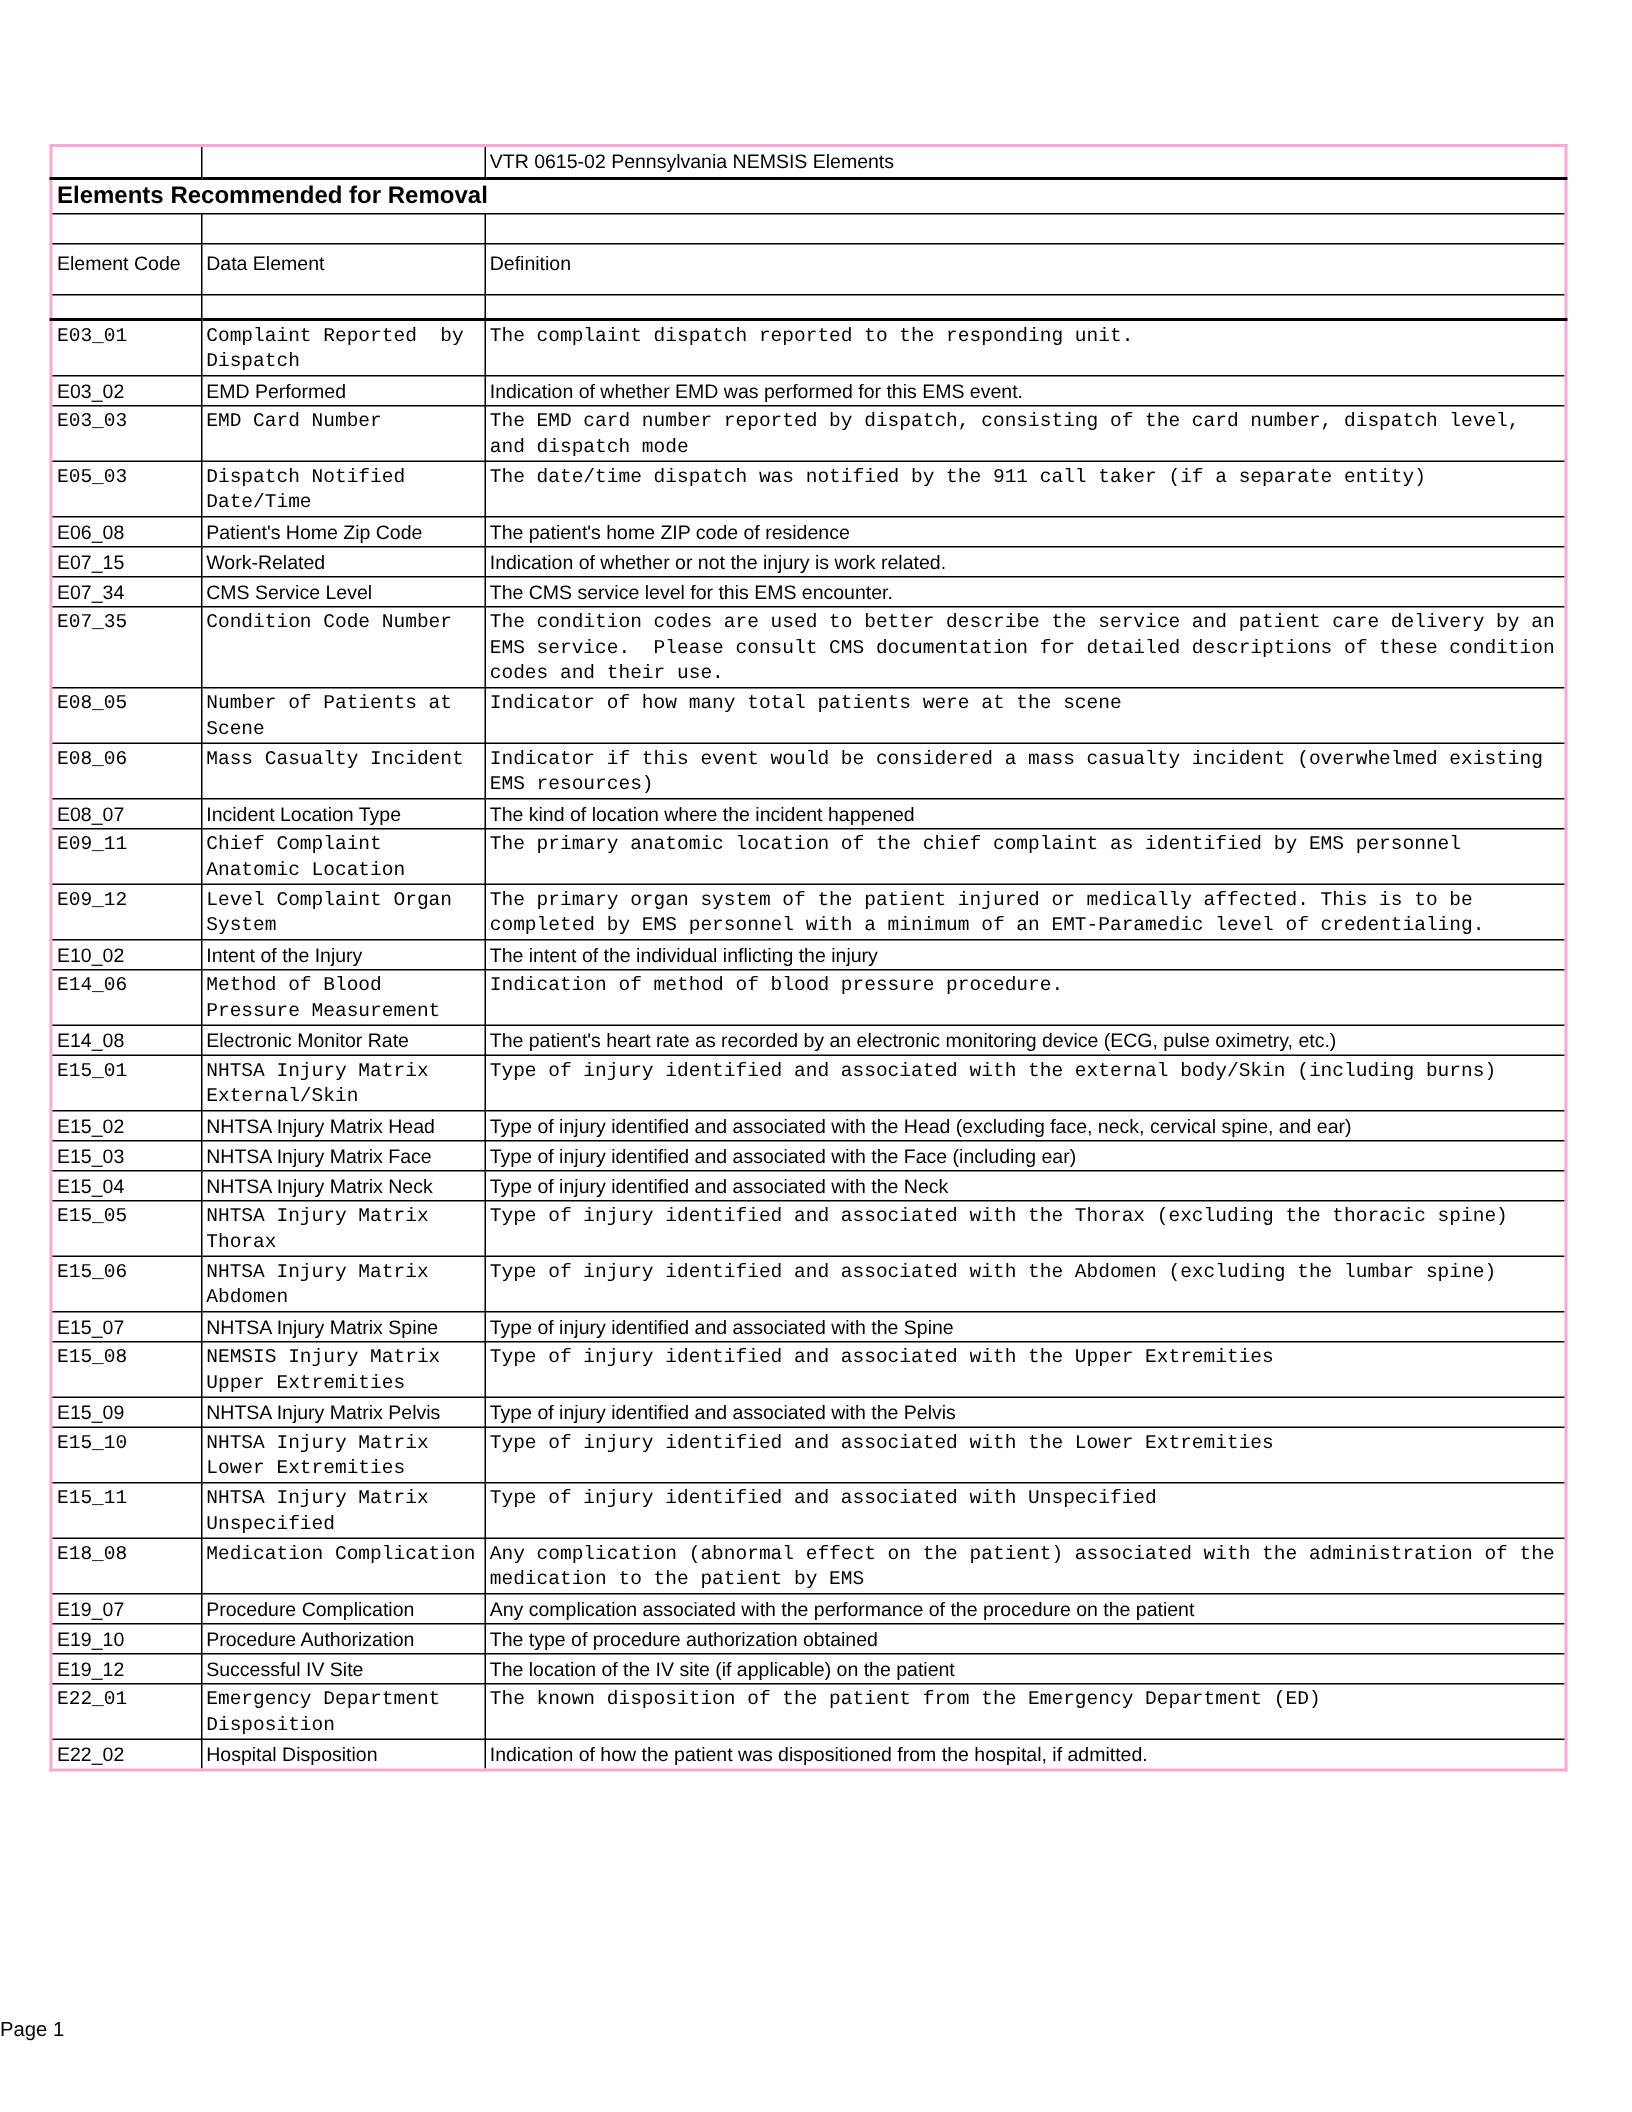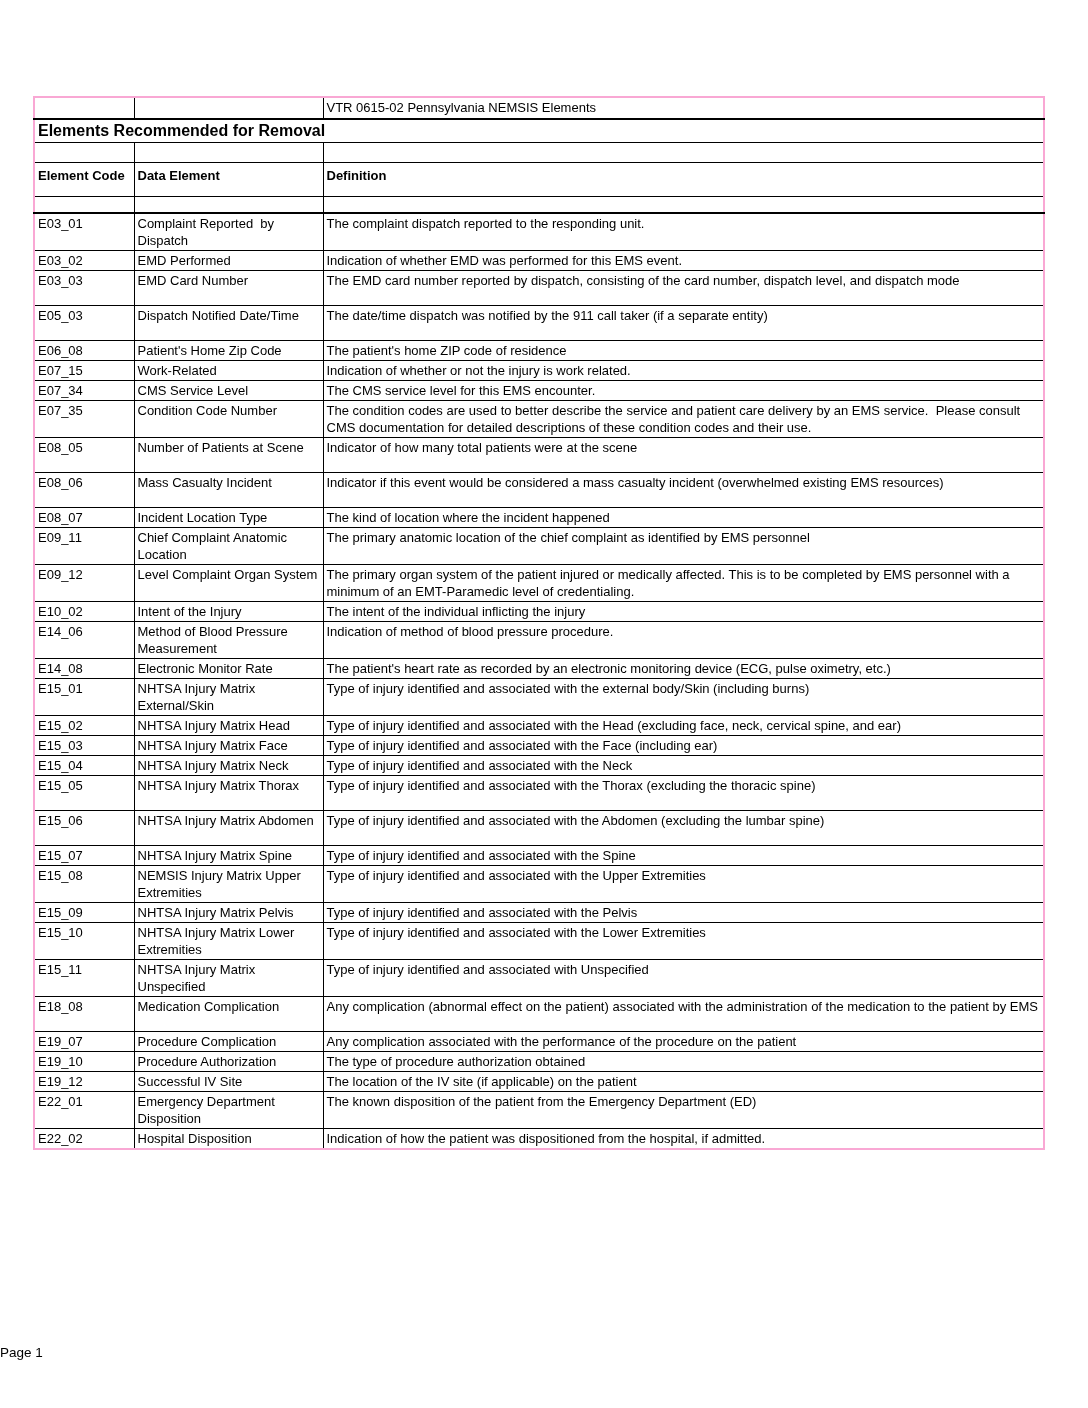--- a/index.html
+++ b/index.html
@@ -47,27 +47,27 @@
   tr.removal-row { height: 22px; padding-left: 10px; }
   tr.removal-row td {
     font-size: 16px;
     font-weight: bold;
     line-height: 20px;
     white-space: nowrap;
   }
   tr.spacer-a { height: 20px; }
   tr.header-row { height: 34px; }
   tr.header-row th {
-    font-weight: bold;
+    font-weight: normal;
     padding-top: 4px;
   }
   tr.spacer-b { height: 16px; }
   tr.spacer-b td { border-bottom-width: 2px; }
   tr.data-row { height: 17px; }
-  tr.data-row.tall { height: 35px; }
+  tr.data-row.tall { height: 35px; font-family: Liberation Mono, monospace; }
   td.c-element { white-space: pre-wrap; }
   td.c-definition { white-space: pre-wrap; padding-right: 12px; }
   .footer {
     position: absolute;
     left: 0;
     right: 0;
     top: 1345px;
     text-align: left;
     font-size: 13.5px;
     line-height: 16px;

